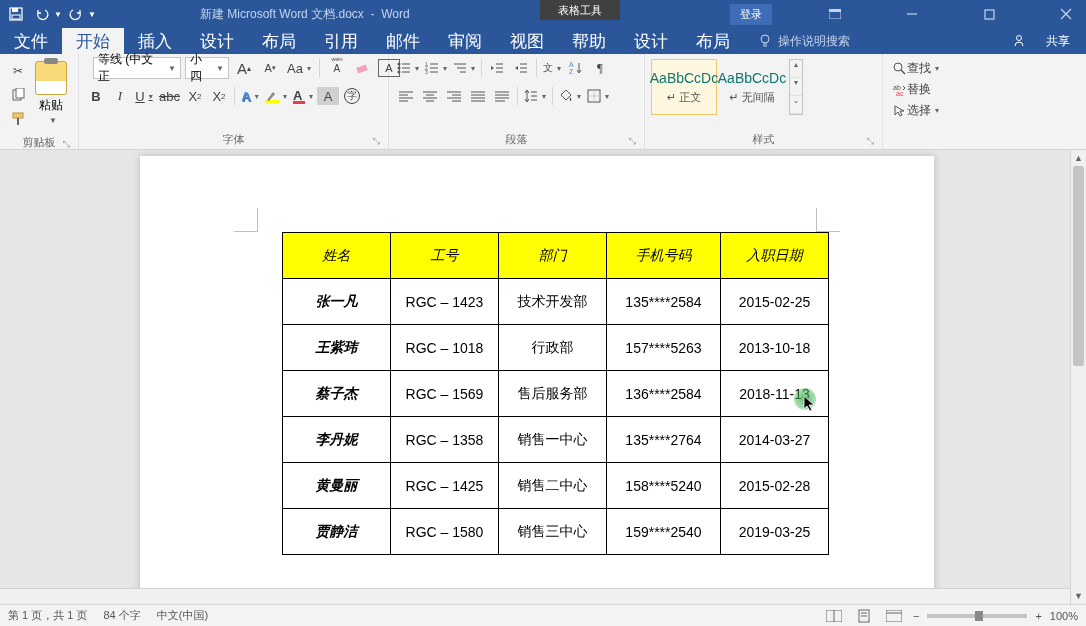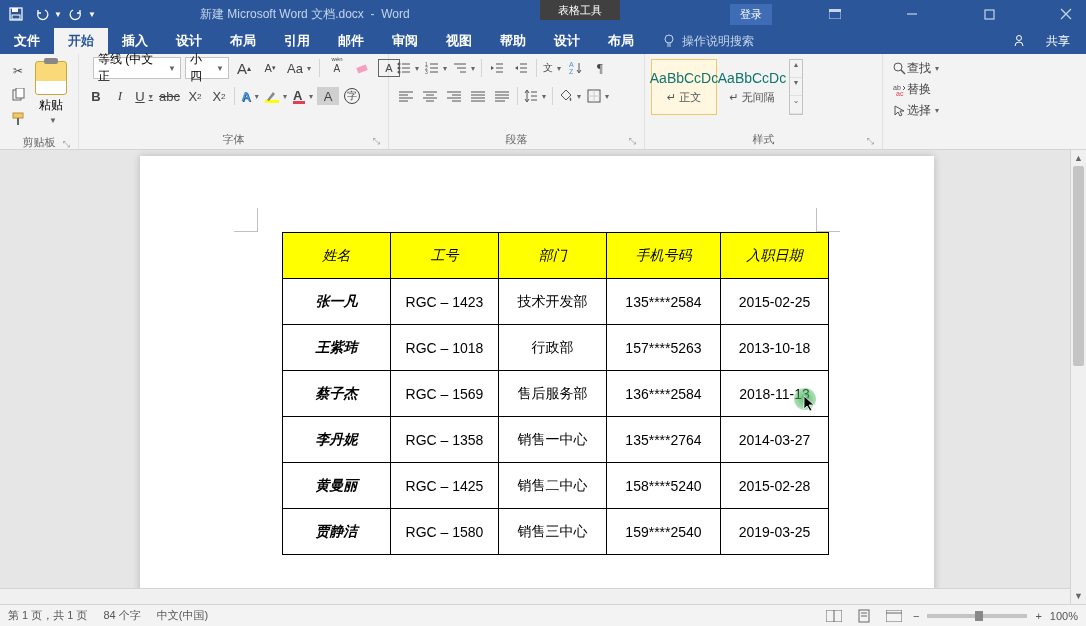--- a/index.html
+++ b/index.html
@@ -11,21 +11,21 @@
 .qat-btn { width: 24px; height: 24px; display: flex; align-items: center; justify-content: center; color: #fff; cursor: pointer; }
 .qat-dd { font-size: 8px; margin-left: -2px; }
 .title-center { position: absolute; left: 200px; white-space: nowrap; color: #c5d4ea; }
 .title-tools { position: absolute; left: 540px; background: #404040; padding: 0 18px; height: 20px; line-height: 20px; top: 0; color: #fff; font-size: 11px; }
 .title-right { position: absolute; right: 0; display: flex; align-items: center; height: 100%; gap: 37px; }
 .login-btn { background: #3e6db5; padding: 3px 10px; margin-right: 6px; font-size: 11px; }
 .win-btn { width: 40px; height: 28px; display: flex; align-items: center; justify-content: center; color: #c5d4ea; cursor: pointer; }
 
 
 .tabs { height: 26px; background: #2b579a; display: flex; align-items: stretch; color: #fff; }
-.tab { padding: 0 14px; display: flex; align-items: center; font-size: 13px; cursor: pointer; font-weight: bold; }
+.tab { padding: 0 14px; display: flex; align-items: center; font-size: 17px; cursor: pointer; }
 .tab.file { background: #2b579a; }
 .tab.active { background: #f3f3f3; color: #2b579a; }
 .tab-search { display: flex; align-items: center; gap: 6px; padding-left: 14px; color: #c5d4ea; }
 .tab-share { margin-left: auto; padding: 0 16px; display: flex; align-items: center; gap: 20px; }
 
 
 .ribbon { height: 96px; background: #f3f3f3; border-bottom: 1px solid #d4d4d4; display: flex; }
 .group { border-right: 1px solid #e1e1e1; padding: 3px 6px 0; display: flex; flex-direction: column; }
 .group-content { flex: 1; display: flex; align-items: flex-start; }
 .group-label { text-align: center; font-size: 11px; color: #666; padding: 2px 0; position: relative; }

